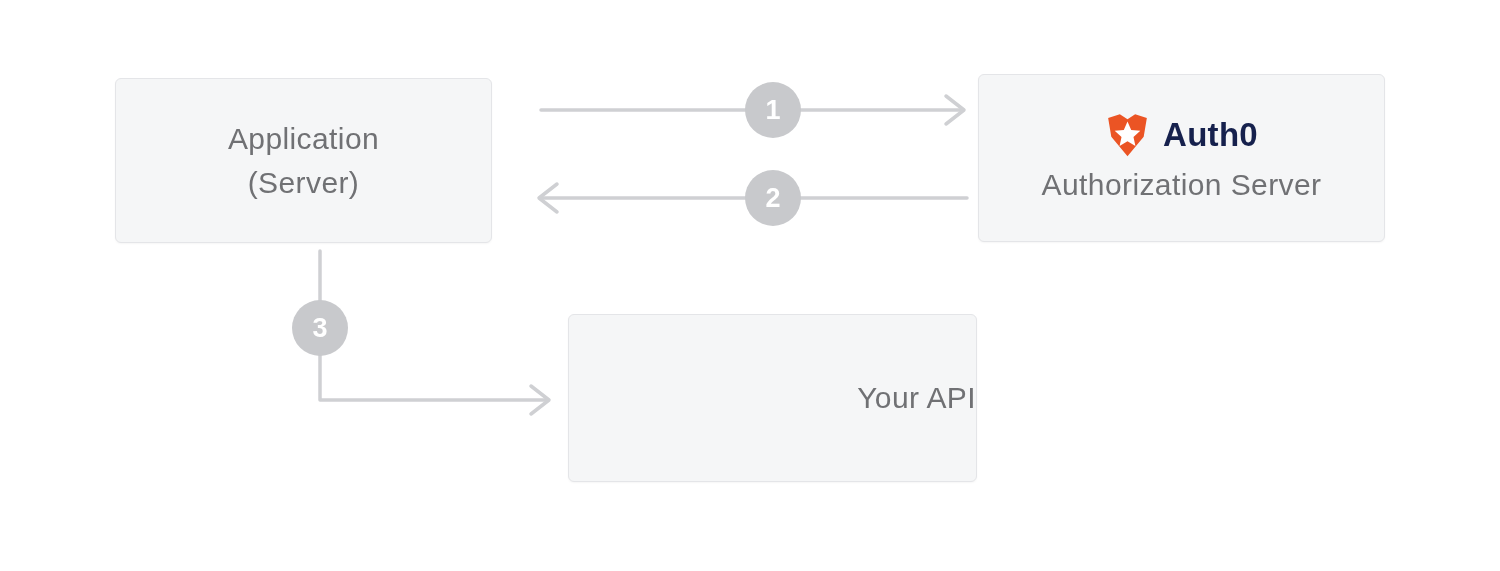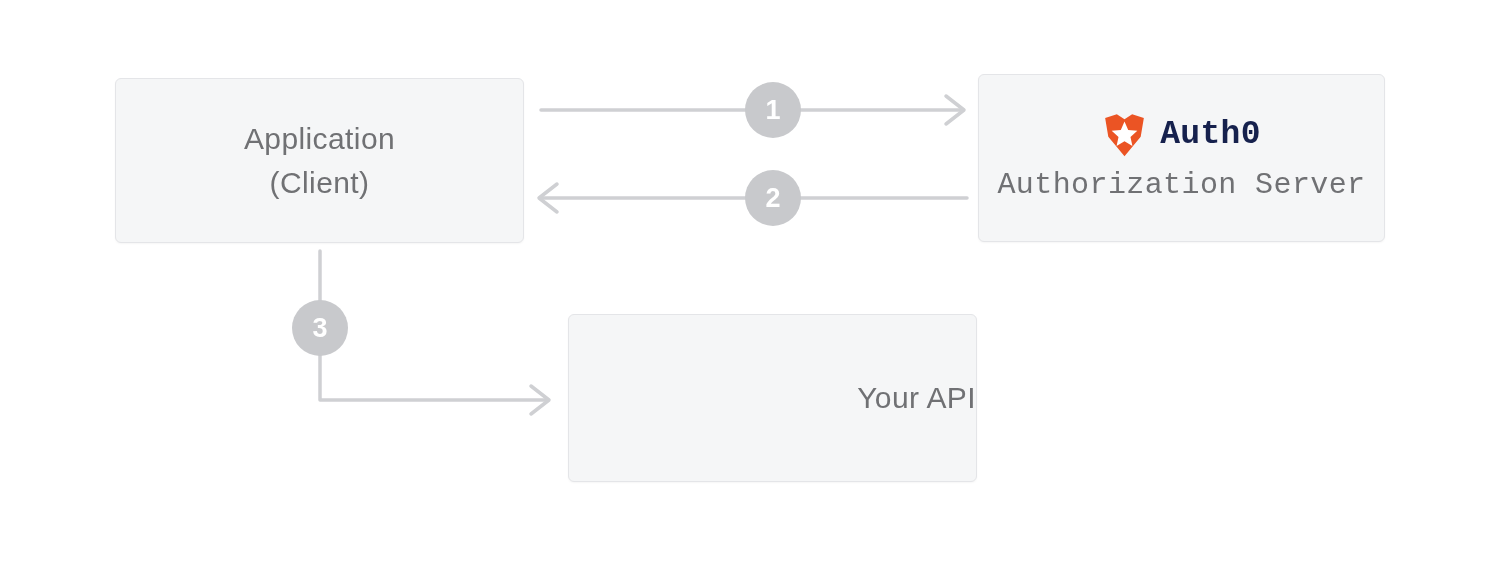--- a/index.html
+++ b/index.html
@@ -43,22 +43,22 @@
     flex-direction: column;
     align-items: center;
     justify-content: center;
     color: #707174;
     font-size: 30px;
     line-height: 44px;
     letter-spacing: 0.4px;
     box-sizing: border-box;
     text-align: center;
   }
-  .node-application { left: 115px; top: 78px;  width: 409px; height: 165px; }
-  .node-auth0      { left: 978px; top: 74px;  width: 407px; height: 168px; font-family: Liberation Mono, monospace; }
+  .node-application { left: 115px; top: 78px;  width: 377px; height: 165px; }
+  .node-auth0      { left: 978px; top: 74px;  width: 407px; height: 168px; }
   .node-api        { left: 568px; top: 314px; width: 409px; height: 168px; align-items: flex-end; }
 
   .brand-row {
     display: flex;
     align-items: center;
     justify-content: center;
     gap: 13px;
     height: 50px;
     margin-bottom: 3px;
   }
@@ -103,21 +103,21 @@
       <polyline class="stroke" points="557,184 539,198 557,212"></polyline>
     </g>
     <g>
       <polyline class="stroke" points="320,251 320,400 548,400"></polyline>
       <polyline class="stroke" points="531,386 549,400 531,414"></polyline>
     </g>
   </svg>
 
   <div class="node node-application">
     <span>Application</span>
-    <span>(Client)</span>
+    <span>(Server)</span>
   </div>
 
   <div class="node node-auth0">
     <div class="brand-row">
       <svg class="auth0-shield" viewBox="0 0 100 100" xmlns="http://www.w3.org/2000/svg">
         <path d="M50,15 L67,4 L93,12 L86,54 L50,97 L14,54 L7,12 L33,4 Z" fill="#eb5424"></path>
         <polygon fill="#ffffff" points="50,20 58.2,38.7 78.5,40.7 63.3,54.3 67.6,74.3 50,64 32.4,74.3 36.7,54.3 21.5,40.7 41.8,38.7"></polygon>
       </svg>
       <span class="brand-text">Auth0</span>
     </div>

